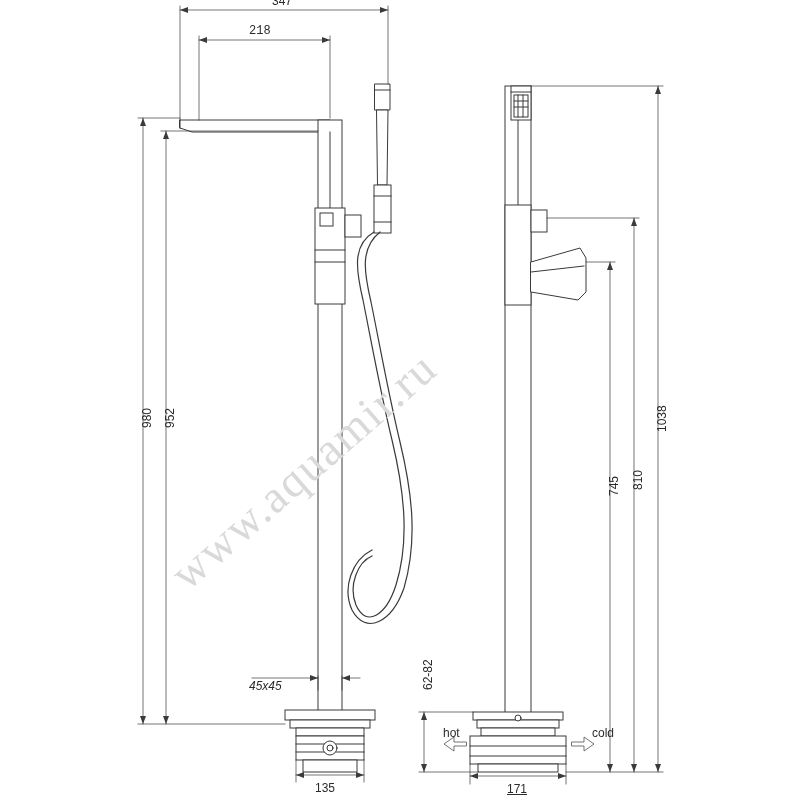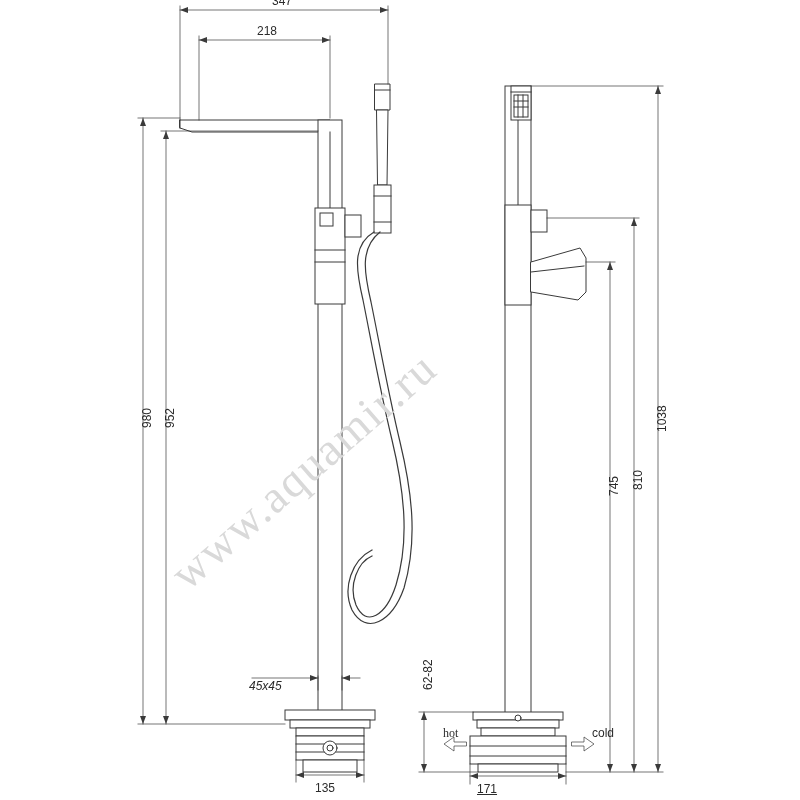--- a/index.html
+++ b/index.html
@@ -187,27 +187,27 @@
         <path d="M572 742 l12 0 l0 -5 l10 7 l-10 7 l0 -5 l-12 0 z" fill="none"></path>
       </g>
     </g>
   </svg>
 
   <div class="wm">
     <span>www.aquamir.ru</span>
   </div>
 
   <div class="dimtext" style="left:272px;top:-6px;">347</div>
-  <div class="dimtext" style="left:257px;top:24px;">218</div>
+  <div class="dimtext" style="left:249px;top:24px;font-family:Liberation Mono, monospace;">218</div>
   <div class="dimtext vert" style="left:140px;top:428px;">980</div>
   <div class="dimtext vert" style="left:163px;top:428px;">952</div>
   <div class="dimtext" style="left:249px;top:679px;font-style:italic;">45x45</div>
   <div class="dimtext" style="left:315px;top:781px;">135</div>
   <div class="dimtext vert" style="left:421px;top:690px;">62-82</div>
   <div class="dimtext vert" style="left:655px;top:432px;">1038</div>
   <div class="dimtext vert" style="left:631px;top:490px;">810</div>
   <div class="dimtext vert" style="left:607px;top:496px;">745</div>
-  <div class="dimtext" style="left:477px;top:782px;text-decoration:underline;">171</div>
-
-  <div class="dimtext" style="left:443px;top:726px;font-family:Liberation Serif, serif;">hot</div>
+  <div class="dimtext" style="left:507px;top:782px;text-decoration:underline;">171</div>
+
+  <div class="dimtext" style="left:443px;top:726px;">hot</div>
   <div class="dimtext" style="left:592px;top:726px;">cold</div>
 
 </div>
 
 </body></html>

